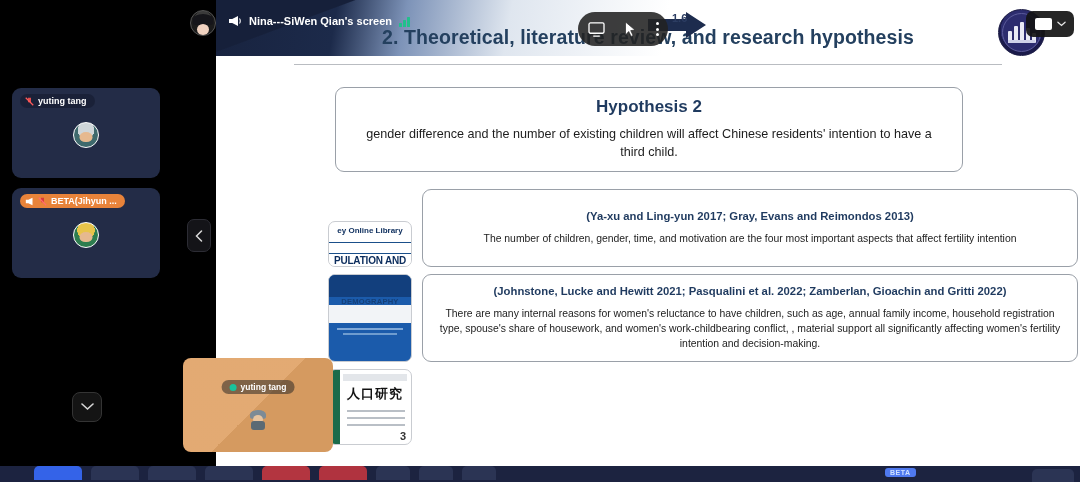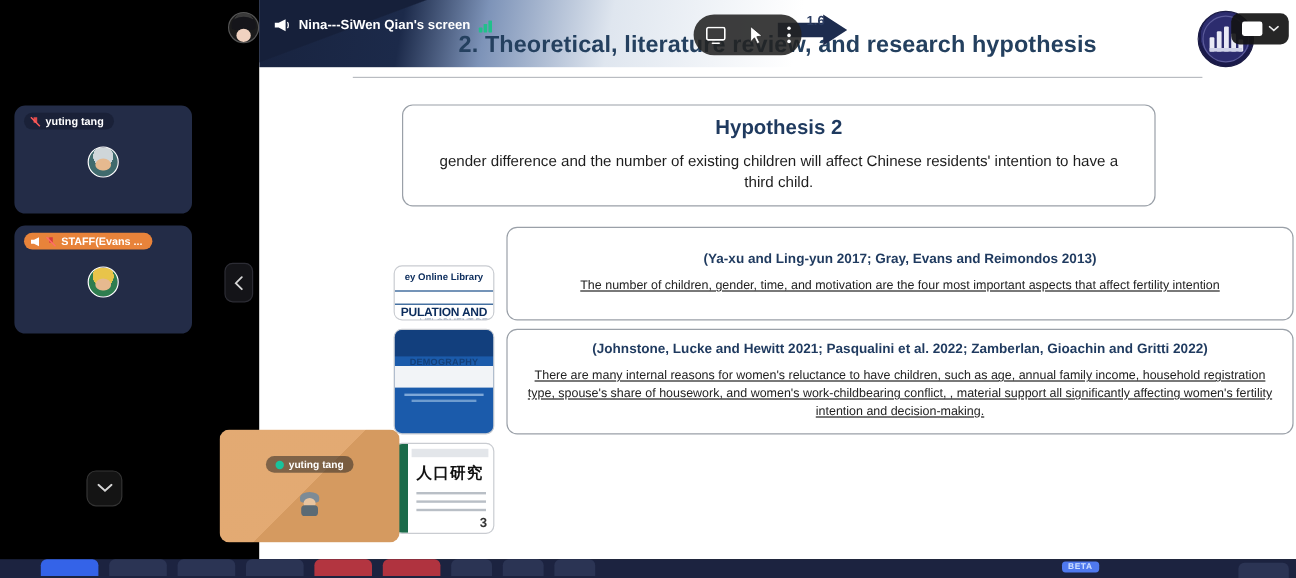--- a/index.html
+++ b/index.html
@@ -150,21 +150,21 @@
 
   .cover {
     width: 84px; flex: 0 0 84px; margin-right: 10px; position: relative;
     border-radius: 7px; overflow: hidden; border: 1px solid #c9ccd1; background:#fff;
   }
   .refbox {
     flex: 1; border: 1px solid #9aa0a8; border-radius: 9px; background: #fff;
     padding: 7px 14px; display: flex; flex-direction: column; justify-content: center;
   }
   .ref-cite { text-align: center; font-size: 11.3px; font-weight: bold; color: #1f3a5f; line-height: 1.35; }
-  .ref-text { text-align: center; font-size: 10.4px; color: #222; line-height: 1.42; margin-top: 8px; text-decoration: underline; }
+  .ref-text { text-align: center; font-size: 10.4px; color: #222; line-height: 1.42; margin-top: 8px; }
   .refrow.r2 .ref-text { text-align: center; }
 
   
   .cov-wiley { background:#fff;margin-top:32px; }
   .cov-wiley .w-top { position:absolute; left:0; top:4px; width:100%;
      font-size:8px; font-weight:bold; color:#0b2c5c; text-align:center; white-space:nowrap; }
   .cov-wiley .w-line { position:absolute; left:0; right:0; top:20px; height:1px; background:#1a4f8a; }
   .cov-wiley .w-band { position:absolute; left:0; right:0; top:31px; height:22px; background:#fff;
      border-top:1px solid #1a4f8a; border-bottom:1px solid #1a4f8a; }
   .cov-wiley .w-t1 { position:absolute; left:0; right:0; top:33px; font-size:10px; font-weight:bold;
@@ -368,21 +368,21 @@
           <svg width="10" height="9" viewBox="0 0 12 10">
               <path d="M1 3h3l5-2.5v9L4 7H1z" fill="#fff"></path>
             </svg>
         </span>
         <span class="mic-muted">
           <svg width="9" height="9" viewBox="0 0 12 12">
               <path d="M4 1h4v6H4z" fill="#d63b3b"></path>
               <path d="M1 1l10 10" stroke="#ff6b6b" stroke-width="1.6"></path>
             </svg>
         </span>
-        <span>STAFF(Evans ...</span>
+        <span>BETA(Jihyun ...</span>
       </div>
       <div class="avatar a2">
           <div class="avatar-face"></div>
         </div>
     </div>
 
 
     <div class="chev-down-btn">
       <svg width="13" height="8" viewBox="0 0 13 8">
           <path d="M1 1l5.5 5L12 1" stroke="#d6d6d6" stroke-width="1.6" fill="none" stroke-linecap="round"></path>

